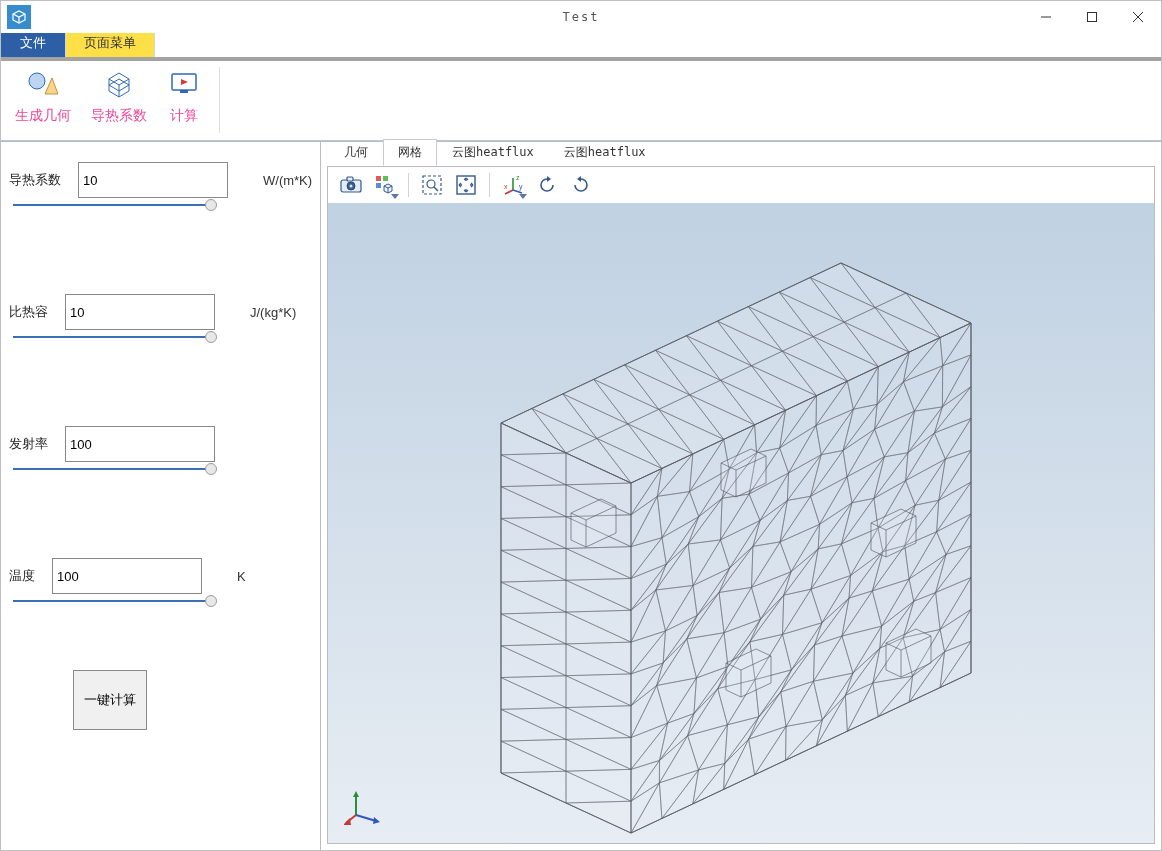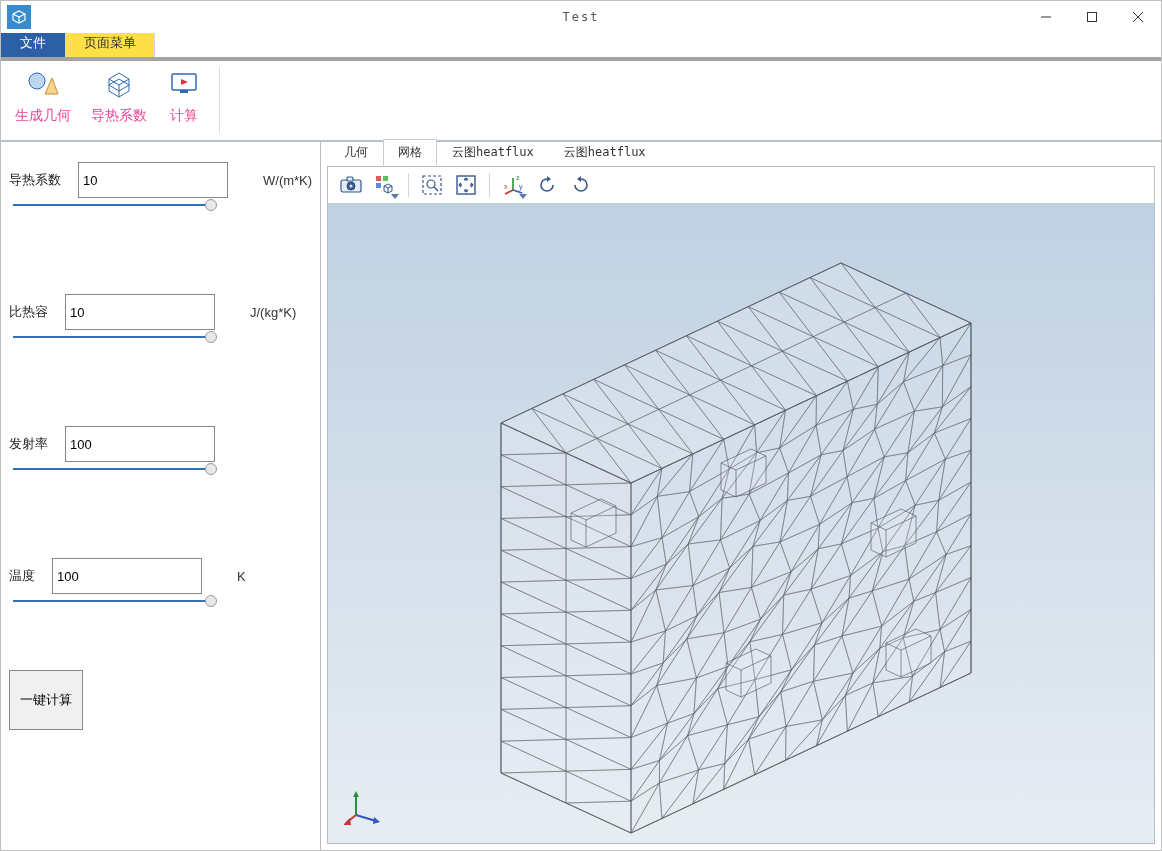--- a/index.html
+++ b/index.html
@@ -166,20 +166,21 @@
     position:absolute;
     right:-4px;
     top:-5px;
     width:12px; height:12px;
     border-radius:50%;
     background:#e8e8e8;
     border:1px solid #9a9a9a;
   }
   .calc-btn {
     margin-top:-20px;
+    margin-left:64px;
     padding:20px 10px;
     border:1px solid #888;
     background:#f0f0f0;
     font-size:13px;
     cursor:pointer;
   }
   
   .viewport-area {
     flex:1;
     display:flex;

